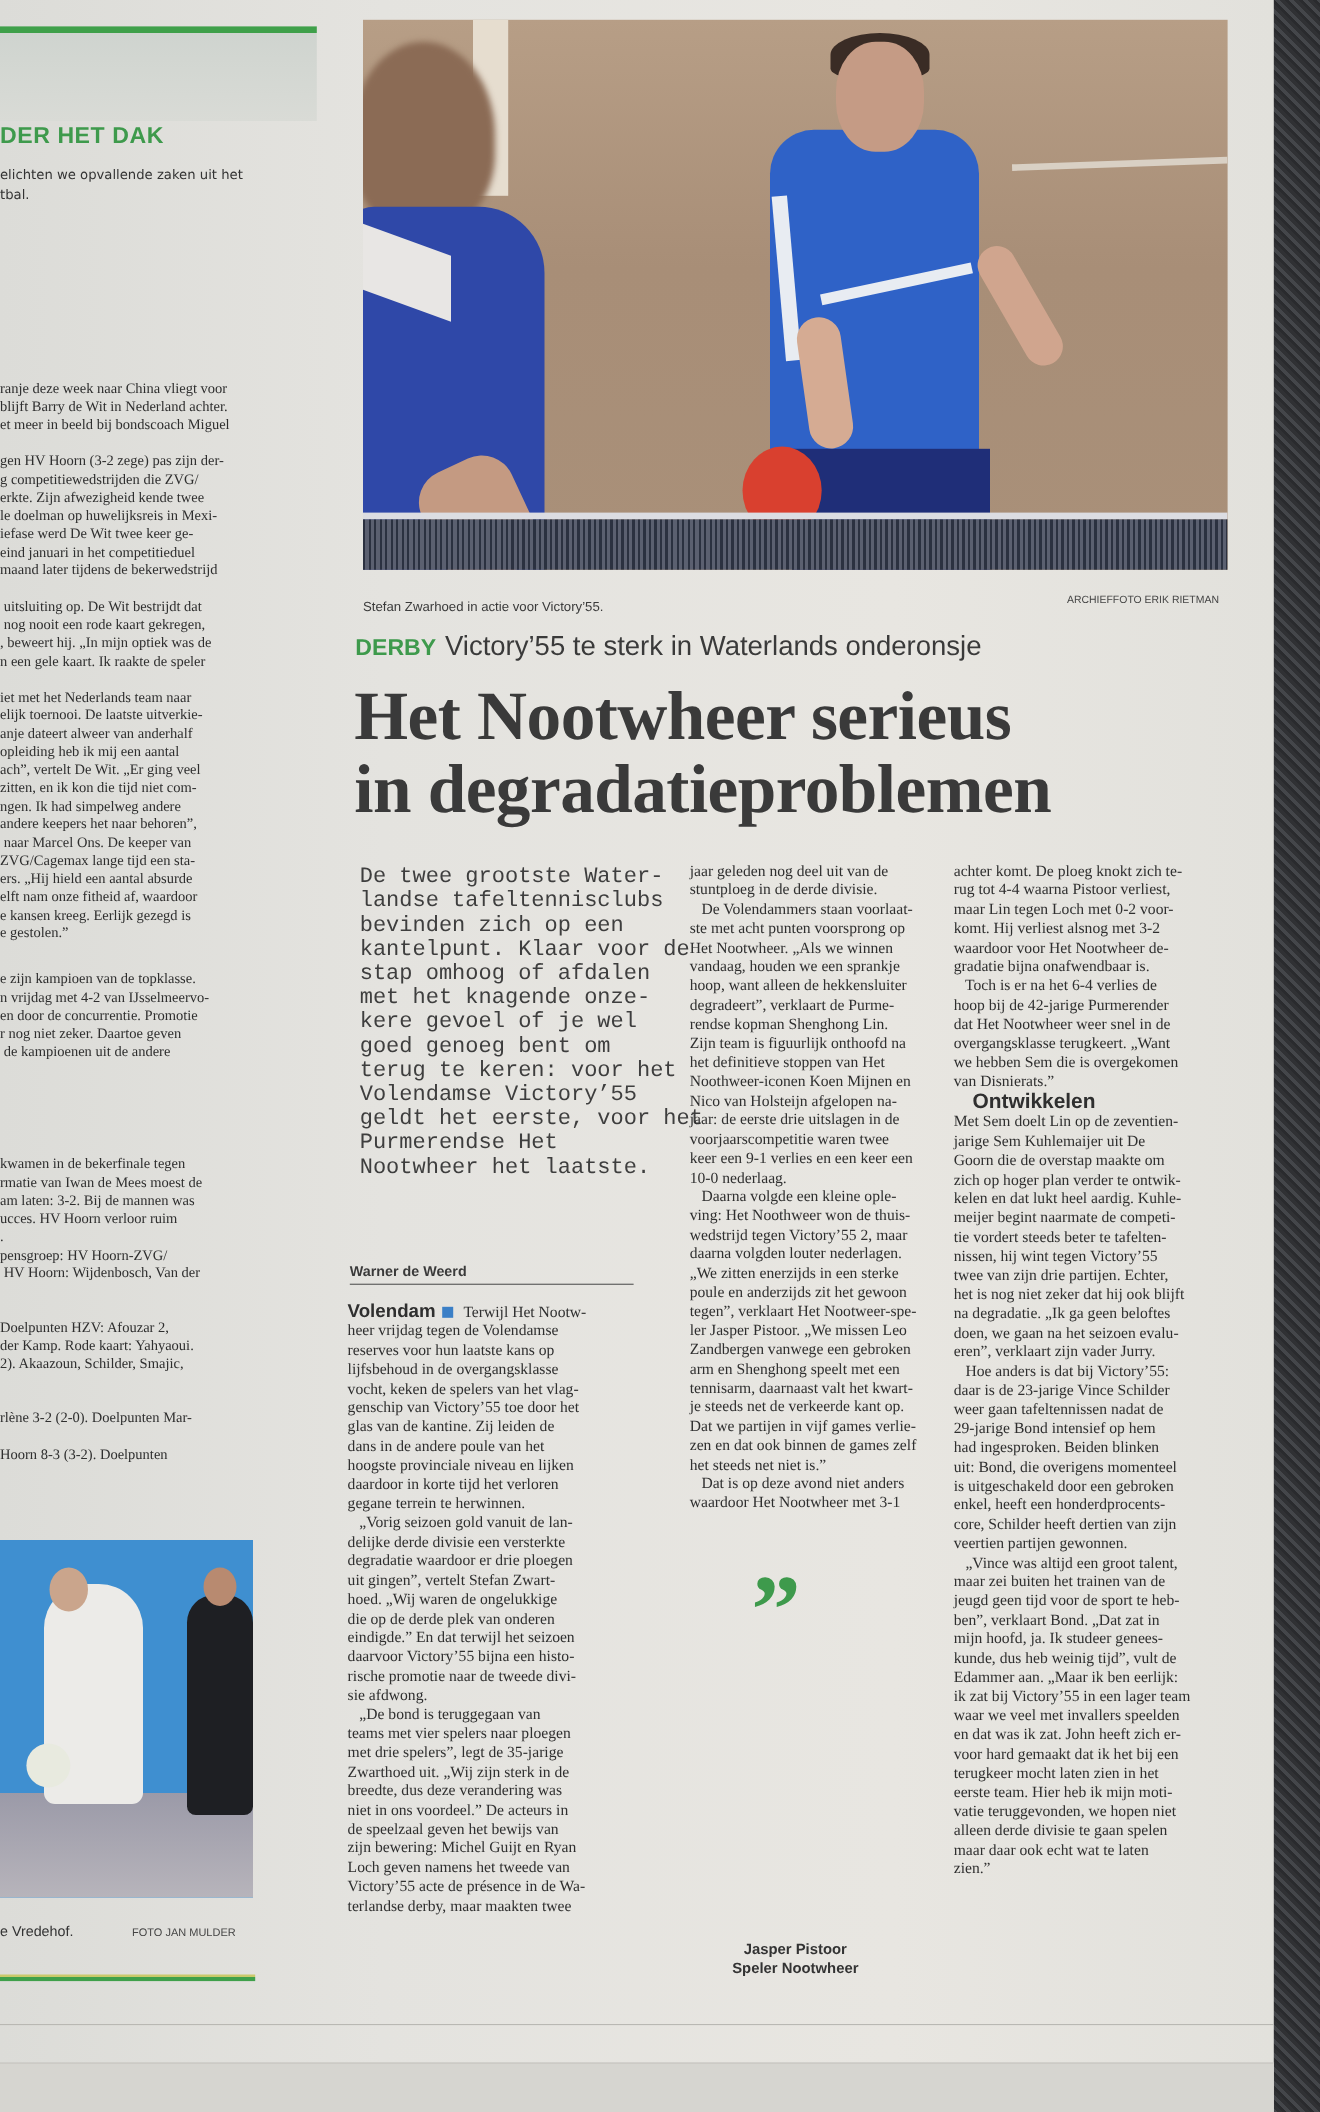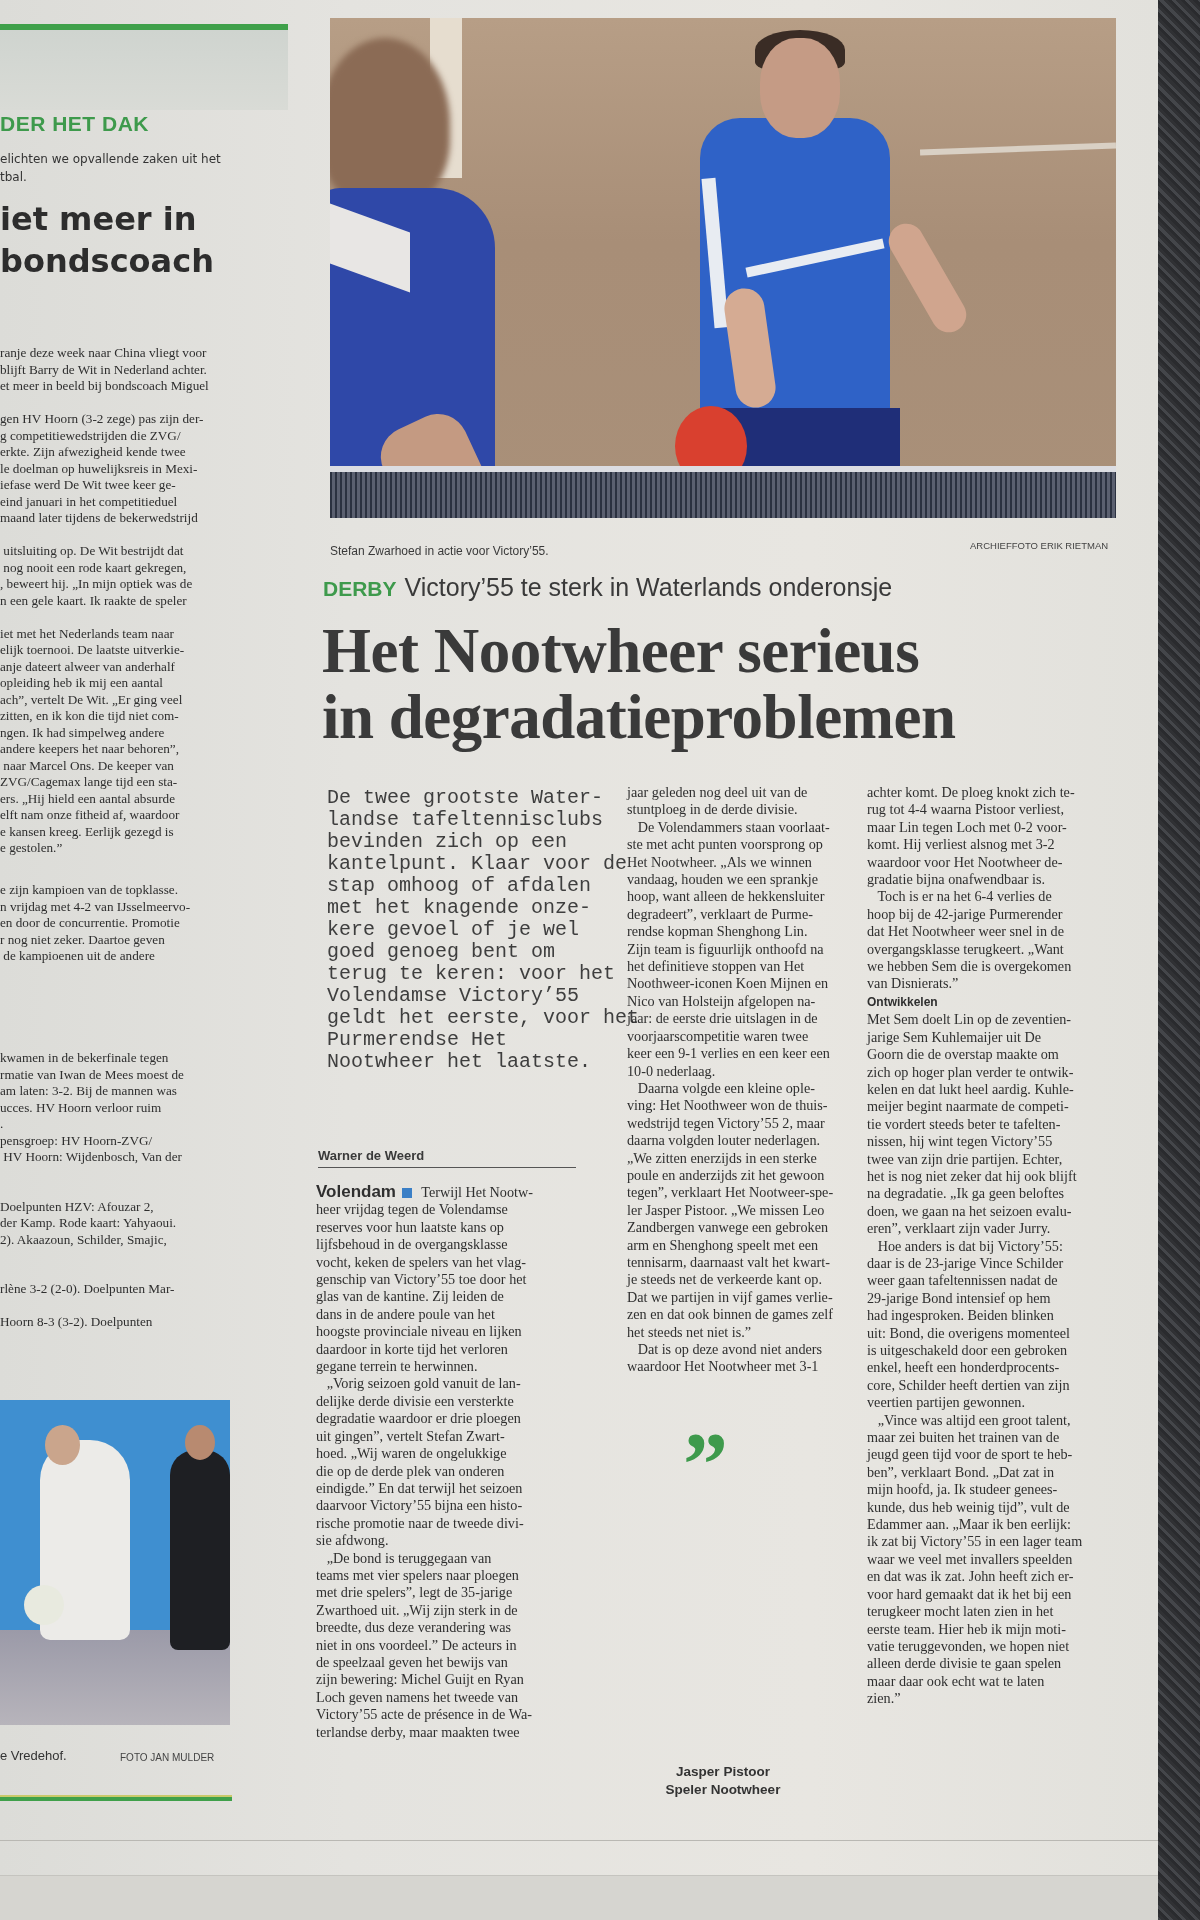--- a/index.html
+++ b/index.html
@@ -49,44 +49,40 @@
   .kicker .tag{font-weight:bold;color:#3e9a4c;font-size:21px;margin-right:8px;}
   .headline{position:absolute;left:322px;top:618px;width:830px;font-family:"Liberation Serif",serif;font-weight:bold;font-size:63px;line-height:66px;color:#3a3a3a;letter-spacing:-0.5px;}
   .intro{position:absolute;left:327px;top:787px;width:250px;font-family:Liberation Mono, monospace;font-size:20px;line-height:22px;color:#3e3e3e;white-space:pre;}
   .byline{position:absolute;left:318px;top:1148px;width:258px;border-bottom:1.5px solid #555;padding-bottom:4px;font-family:"Liberation Sans",sans-serif;font-weight:bold;font-size:13px;color:#3a3a3a;}
   .body-col{position:absolute;font-size:14.2px;line-height:17.4px;color:#2f2f2f;white-space:pre;font-family:"Liberation Serif",serif;}
   .col1{left:316px;top:1183px;width:262px;}
   .col2{left:591px;top:784px;width:265px;margin-left:36px;}
   .col3{left:867px;top:784px;width:290px;}
   .dateline{font-family:"Liberation Sans",sans-serif;font-weight:bold;font-size:17px;}
   .sq{display:inline-block;width:10px;height:10px;background:#3b7fc6;margin:0 6px;vertical-align:-1px;}
-  .subhead{font-family:"Liberation Sans",sans-serif;font-weight:bold;font-size:12px;}
+  .subhead{font-family:"Liberation Sans",sans-serif;font-weight:bold;font-size:19px;margin-left:17px;}
   .quote-mark{position:absolute;left:683px;top:1430px;font-family:"Liberation Serif",serif;font-weight:bold;font-size:90px;line-height:70px;color:#3e9a4c;}
   .quote{position:absolute;left:588px;top:1482px;width:270px;text-align:center;font-family:"Liberation Serif",serif;font-size:34px;line-height:39px;color:#2b2b2b;white-space:pre;}
   .quote-author{position:absolute;left:588px;top:1763px;width:270px;text-align:center;font-family:"Liberation Sans",sans-serif;font-weight:bold;font-size:13.5px;line-height:18px;color:#333;}
   .bottom-rule{position:absolute;left:0;top:1840px;width:1158px;height:1px;background:#b9b8b3;}
 </style>
 </head>
 <body>
 
 <div class="carpet"></div>
 
 <div class="page">
 
   <div class="left-col">
     <div class="green-bar"></div>
     <div class="left-photo-top"></div>
     <div class="kicker-left">DER HET DAK</div>
     <div class="intro-left">
       <div>elichten we opvallende zaken uit het</div>
       <div>tbal.</div>
-    </div>
-    <div class="headline-left">
-      <div>iet meer in</div>
-      <div>bondscoach</div>
     </div>
     <div class="left-body" style="top:300px;margin-top:45px;">ranje deze week naar China vliegt voor
 blijft Barry de Wit in Nederland achter.
 et meer in beeld bij bondscoach Miguel
 
 gen HV Hoorn (3-2 zege) pas zijn der-
 g competitiewedstrijden die ZVG/
 erkte. Zijn afwezigheid kende twee
 le doelman op huwelijksreis in Mexi-
 iefase werd De Wit twee keer ge-

